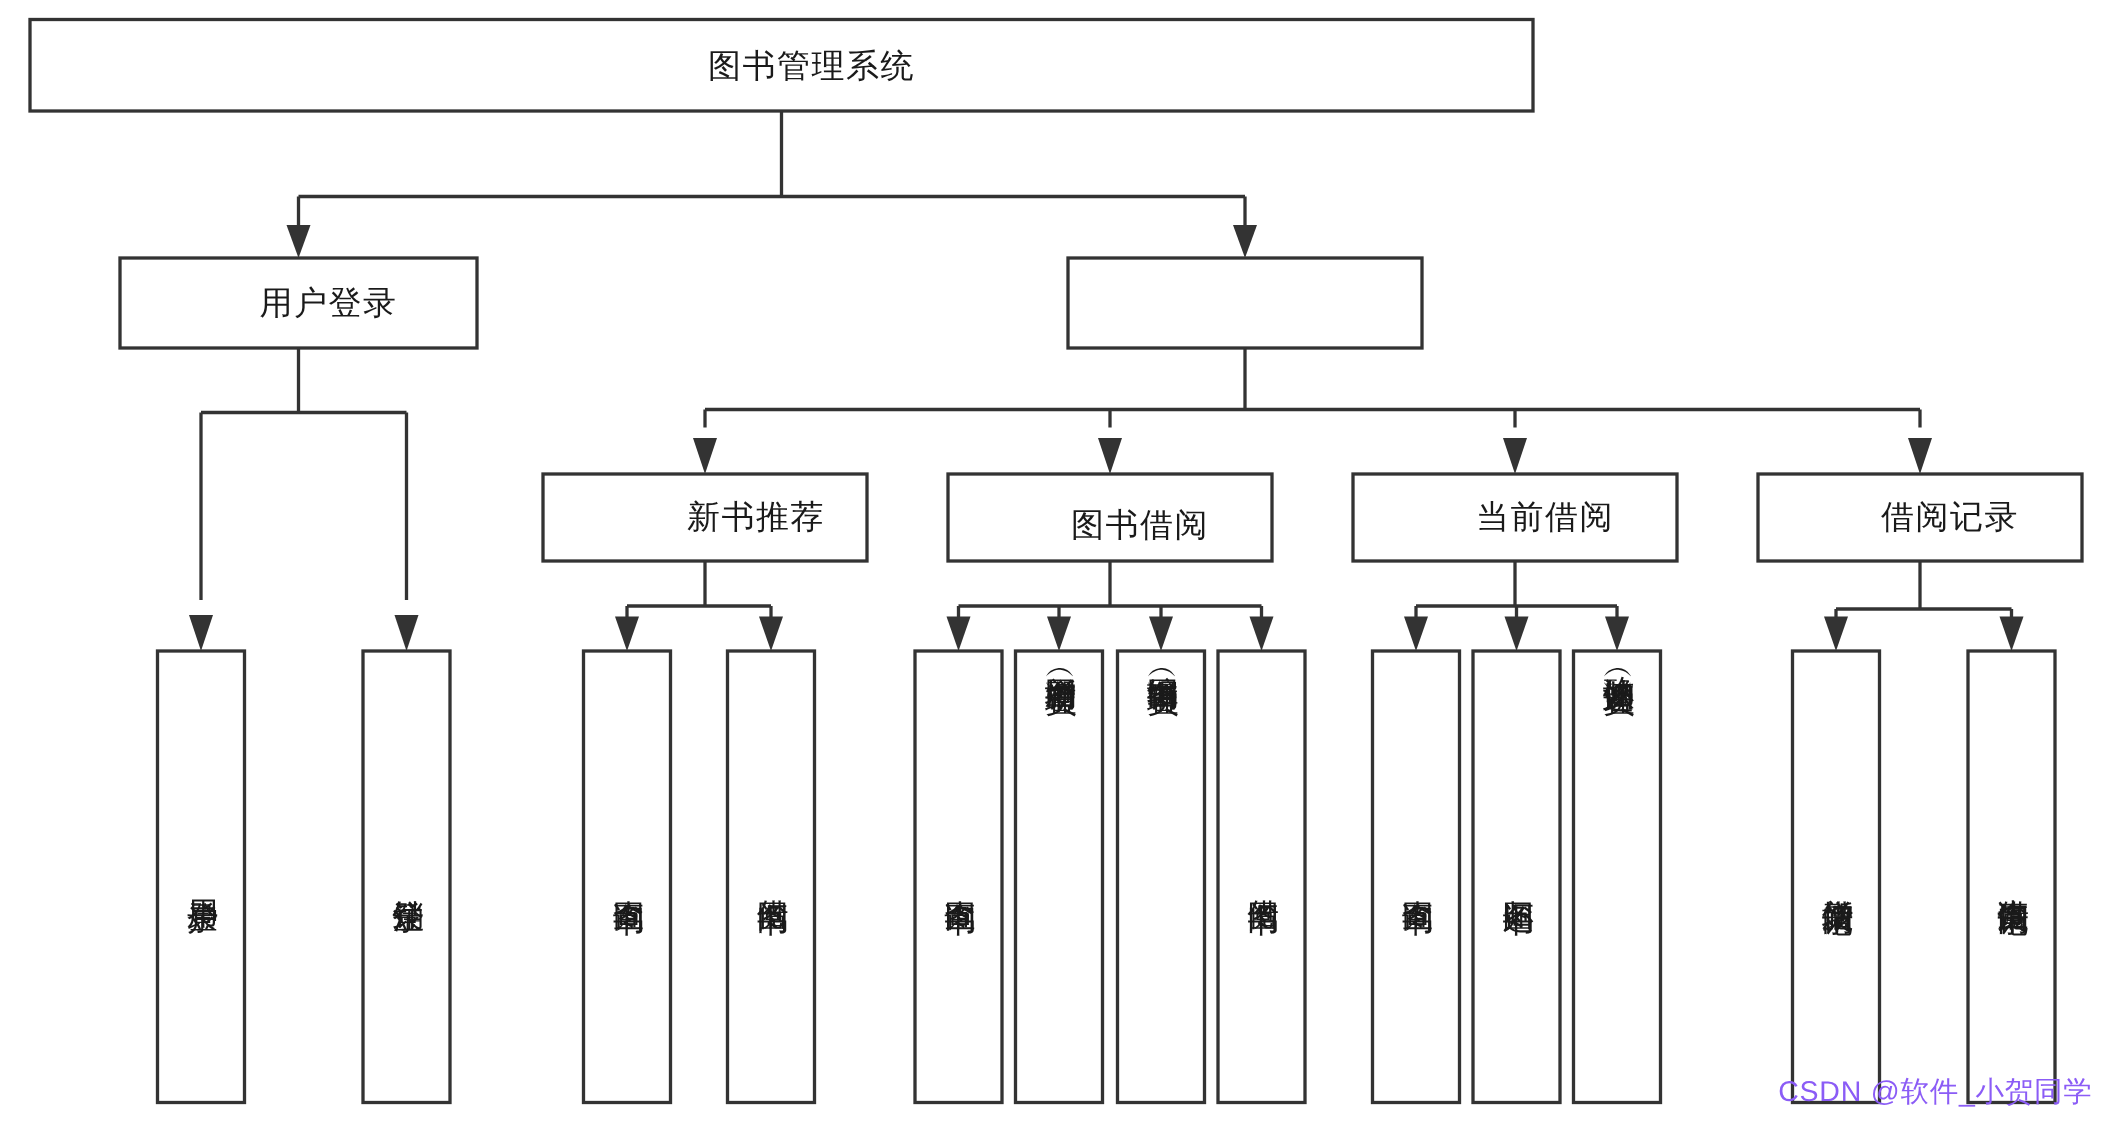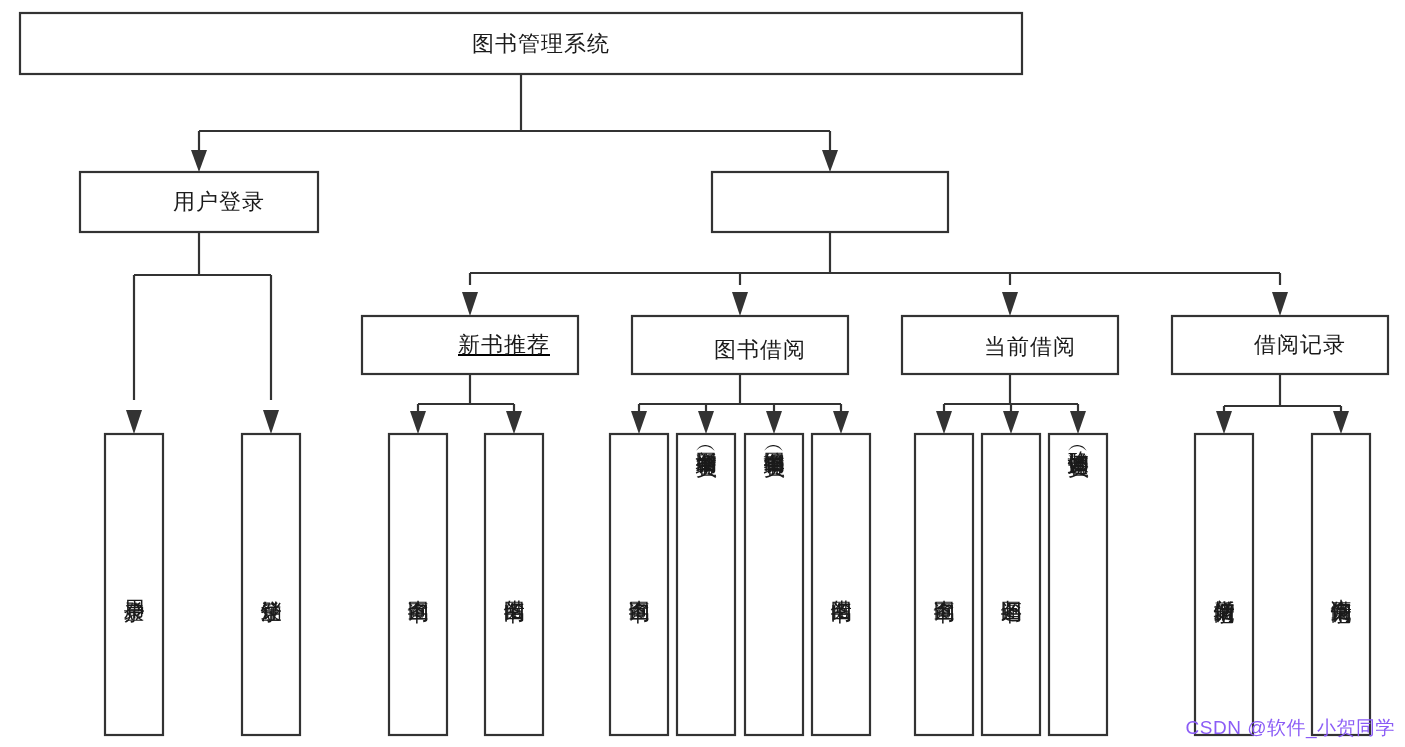--- a/index.html
+++ b/index.html
@@ -202,29 +202,29 @@
 
   <div class="hlabel-wrap" style="left:20px; top:13px; width:1002px; height:61px;">
     <span class="hlabel-text">图书管理系统</span>
   </div>
 
   <div class="hlabel-wrap" style="left:80px; top:172px; width:238px; height:60px;">
     <span class="hlabel-text">用户登录</span>
   </div>
 
 
-  <div class="hlabel-wrap" style="left:362px; top:316px; width:244px; height:58px;text-decoration:underline;">
+  <div class="hlabel-wrap" style="left:362px; top:316px; width:244px; height:58px;">
     <span class="hlabel-text">新书推荐</span>
   </div>
 
   <div class="hlabel-wrap" style="left:632px; top:316px; width:216px; height:68px;">
     <span class="hlabel-text">图书借阅</span>
   </div>
 
-  <div class="hlabel-wrap" style="left:902px; top:304px; width:216px; height:58px;align-items:flex-end;">
+  <div class="hlabel-wrap" style="left:902px; top:316px; width:216px; height:58px;">
     <span class="hlabel-text">当前借阅</span>
   </div>
 
   <div class="hlabel-wrap" style="left:1172px; top:316px; width:216px; height:58px;">
     <span class="hlabel-text">借阅记录</span>
   </div>
 
   <div class="vlabel-wrap" style="left:105px; top:434px; width:58px; height:301px;">
     <span class="vlabel-text">用户登录</span>
   </div>

